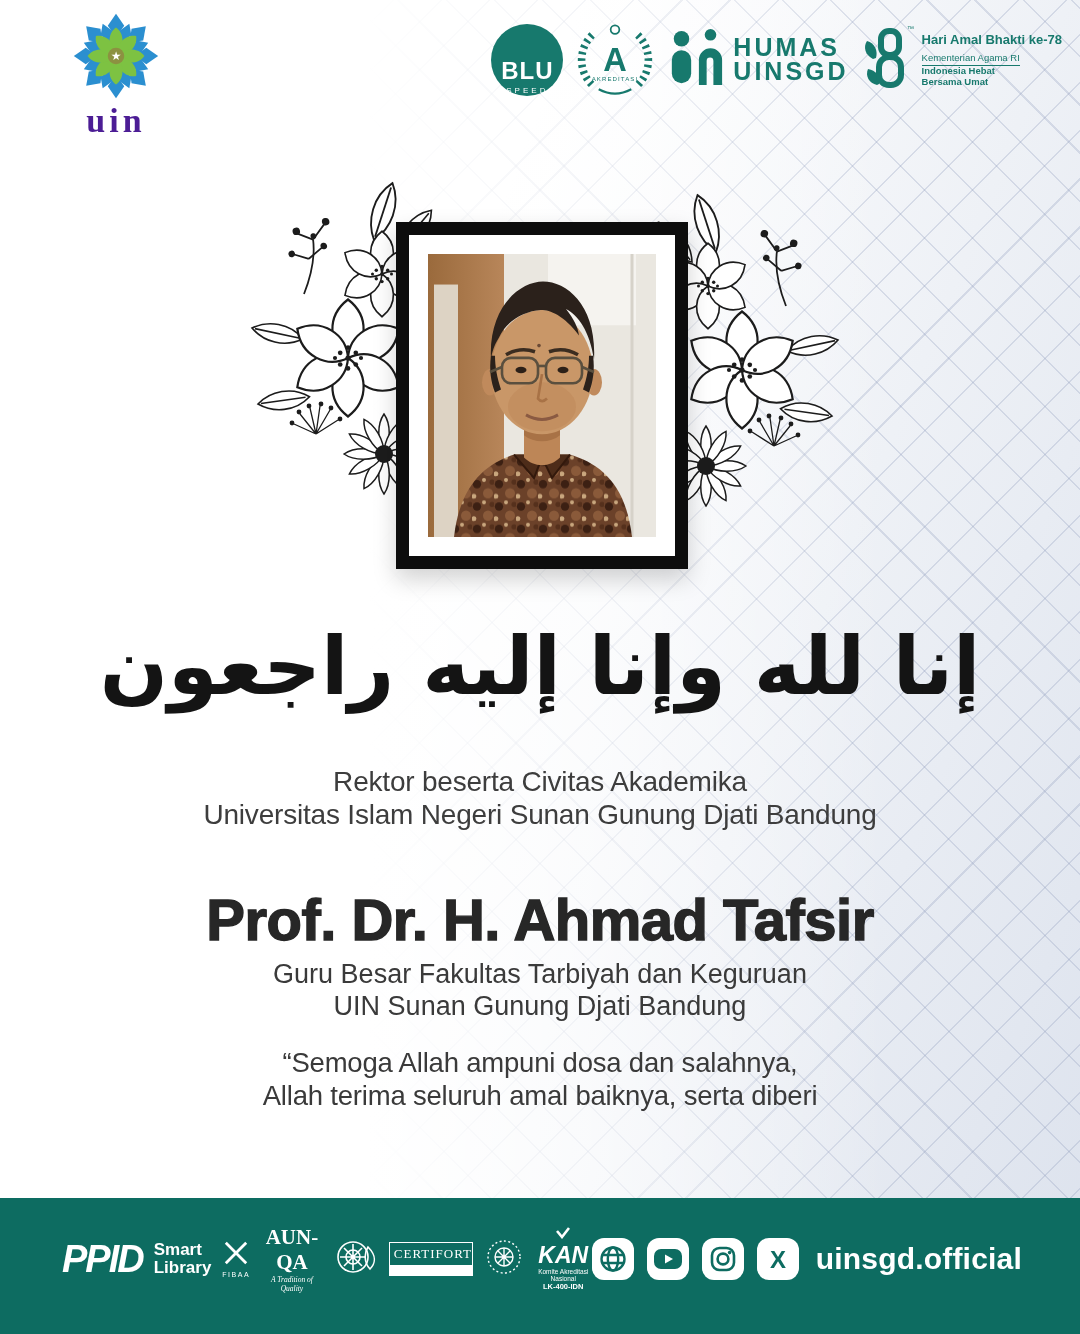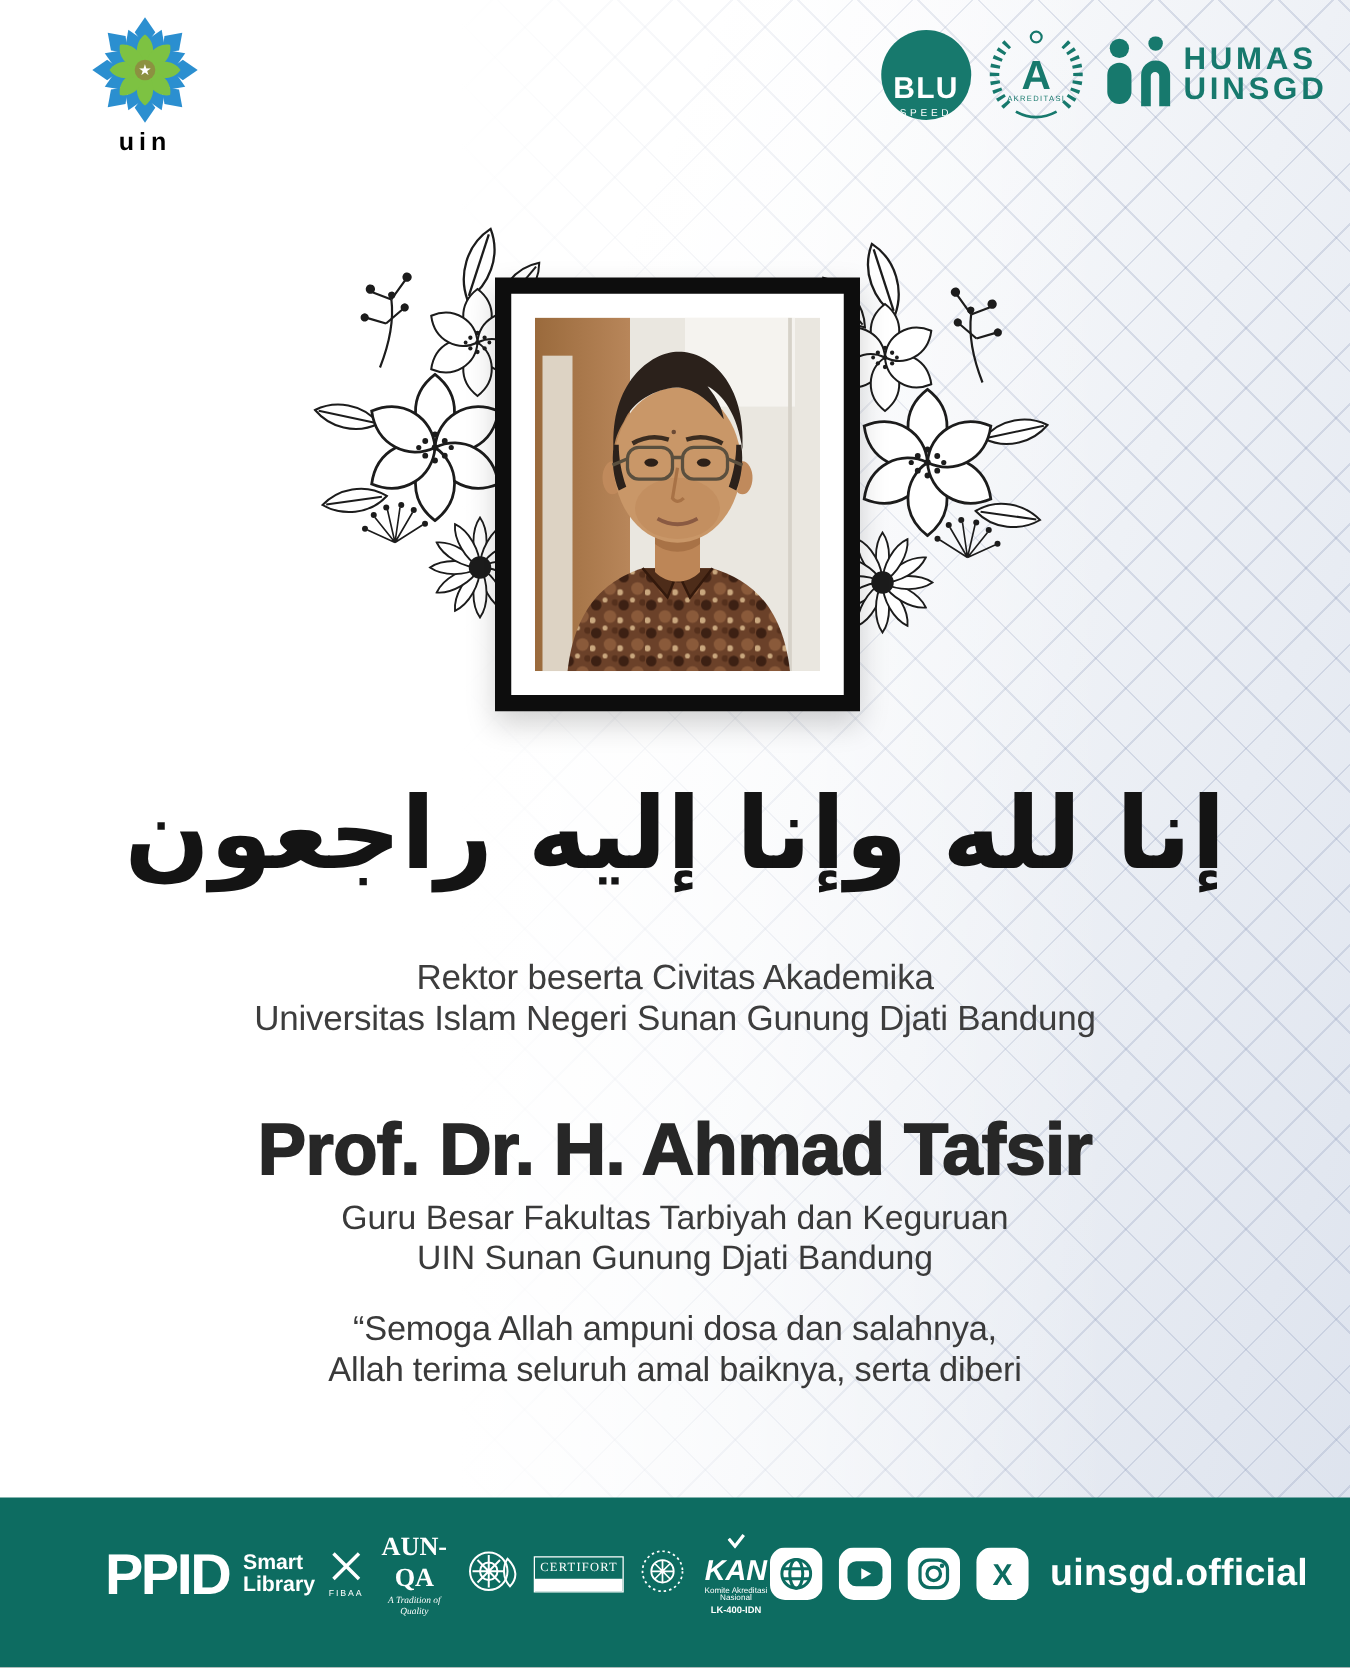--- a/index.html
+++ b/index.html
@@ -11,21 +11,21 @@
   .bg{ position:absolute; inset:0; background:linear-gradient(112deg,#ffffff 36%,#eef1f6 66%,#dce2ed 100%); }
   .bg-lattice{ position:absolute; inset:0;
     background:
       repeating-linear-gradient(45deg, rgba(150,162,192,.30) 0 1.5px, transparent 1.5px 34px),
       repeating-linear-gradient(-45deg, rgba(150,162,192,.30) 0 1.5px, transparent 1.5px 34px); }
   .bg-fade{ position:absolute; inset:0;
     background:linear-gradient(to right,#ffffff 34%, rgba(255,255,255,.65) 55%, rgba(255,255,255,0) 82%); }
 
   
   .uin-logo{ position:absolute; left:52px; top:12px; width:128px; text-align:center; }
-  .uin-logo .word{ font-size:20px; font-weight:bold; letter-spacing:4px; color:#000000; margin-top:-2px; }
+  .uin-logo .word{ font-size:34px; font-weight:bold; letter-spacing:4px; color:#4c1d95; margin-top:-2px;font-family:Liberation Serif, serif; }
 
   .top-logos{ position:absolute; top:22px; right:18px; display:flex; align-items:center; gap:14px; }
   .blu-circle{ width:72px; height:72px; border-radius:50%; background:#17796d; color:#fff;
     display:flex; flex-direction:column; align-items:center; justify-content:center; }
   .blu-circle .b1{ font-size:24px; font-weight:bold; letter-spacing:1px;margin-top:32px; }
   .blu-circle .b2{ font-size:8px; letter-spacing:3px; margin-top:1px; }
   .humas-block{ display:flex; align-items:center; gap:8px; }
   .humas-text{ font-weight:bold; font-size:25px; letter-spacing:3px; color:#17796d; line-height:.95; }
   .hab-block{ display:flex; align-items:center; gap:7px; }
   .hab-text{ line-height:1.12; }
@@ -53,29 +53,29 @@
     -webkit-text-stroke:1.4px #272727; }
   .role{ position:absolute; top:958px; left:0; width:100%; text-align:center;
     font-size:27px; color:#3a3a3a; line-height:1.2; }
   .quote{ position:absolute; top:1046px; left:0; width:100%; text-align:center;
     font-size:27.5px; color:#3a3a3a; line-height:1.2; letter-spacing:-.2px; }
 
   
   .footer{ position:absolute; left:0; bottom:0; width:1080px; height:136px; background:#0d6c61;
     display:flex; align-items:center; justify-content:space-between; padding:0 58px 14px 62px; color:#fff; }
   .f-left{ display:flex; align-items:center; gap:11px; }
-  .ppid{ font-size:46px; font-weight:bold; letter-spacing:-2px;margin-left:22px; }
+  .ppid{ font-size:38px; font-weight:bold; font-style:italic; letter-spacing:-2px; }
   .smartlib{ font-size:17px; font-weight:bold; line-height:1.05; }
   .mini{ text-align:center; }
   .mini .cap{ font-size:7px; letter-spacing:1.5px; margin-top:1px; }
   .aunqa{ text-align:center; font-family:"Liberation Serif", serif; }
   .aunqa .big{ font-size:21px; font-weight:bold; }
   .aunqa .sub{ font-size:7.5px; font-style:italic; }
   .certbox{ width:84px; border:1.5px solid #fff; padding:3px 4px 0; text-align:center; }
-  .certbox .r1{ font-family:"Liberation Serif", serif; font-size:10px; letter-spacing:1px; }
+  .certbox .r1{ font-family:"Liberation Serif", serif; font-size:13px; letter-spacing:1px; }
   .certbox .r2{ background:#fff; height:10px; margin:3px -4px 0; }
   .kan{ text-align:center; line-height:1; }
   .kan .big{ font-size:23px; font-weight:bold; font-style:italic; letter-spacing:0; }
   .kan .s1{ font-size:6.5px; margin-top:2px; }
   .kan .s2{ font-size:7.5px; font-weight:bold; margin-top:1px; }
   .f-right{ display:flex; align-items:center; gap:13px; }
   .f-right .site{ font-size:30px; font-weight:bold; letter-spacing:.2px; margin-right:26px; }
   .f-right .handle{ font-size:30px; font-weight:bold; letter-spacing:.2px; margin-left:4px; }
   .tile{ width:42px; height:42px; }
 </style>
@@ -151,20 +151,37 @@
           <rect x="5" y="22" width="20" height="34" rx="10"></rect>
           <circle cx="45" cy="6" r="6"></circle>
           <path d="M33 58 V32 a12 12 0 0 1 24 0 v26 h-9 v-25 a3.5 3.5 0 0 0 -7 0 v25 Z"></path>
         </svg>
       </span>
       <div class="humas-text">
         <div>HUMAS</div>
         <div>UINSGD</div>
       </div>
     </div>
+    <div class="hab-block">
+      <span>
+        <svg width="52" height="70" viewBox="0 0 52 70">
+          <path d="M10 36 C2 32 0 24 4 18 C12 20 15 28 13 35 Z" fill="#17796d"></path>
+          <path d="M14 62 C6 60 2 53 5 46 C13 47 17 54 16 61 Z" fill="#17796d"></path>
+          <rect x="18" y="8" width="18" height="24" rx="8" fill="none" stroke="#17796d" stroke-width="6"></rect>
+          <rect x="16" y="34" width="22" height="28" rx="10" fill="none" stroke="#17796d" stroke-width="6"></rect>
+          <text x="44" y="8" font-size="7" fill="#17796d">™</text>
+        </svg>
+      </span>
+      <div class="hab-text">
+        <div class="t1">Hari Amal Bhakti ke-78</div>
+        <div><span class="t2">Kementerian Agama RI</span></div>
+        <div class="t3">Indonesia Hebat</div>
+        <div class="t3">Bersama Umat</div>
+      </div>
+    </div>
   </div>
 
   <svg width="0" height="0" style="position:absolute">
     <defs>
       <g id="f6" stroke="#1c1c1c" stroke-width="1.7">
         <path d="M0 0C-15 -10 -17 -32 0 -45C17 -32 15 -10 0 0Z" fill="#fff"></path>
         <path d="M0 0C-15 -10 -17 -32 0 -45C17 -32 15 -10 0 0Z" fill="#fff" transform="rotate(60)"></path>
         <path d="M0 0C-15 -10 -17 -32 0 -45C17 -32 15 -10 0 0Z" fill="#fff" transform="rotate(120)"></path>
         <path d="M0 0C-15 -10 -17 -32 0 -45C17 -32 15 -10 0 0Z" fill="#fff" transform="rotate(180)"></path>
         <path d="M0 0C-15 -10 -17 -32 0 -45C17 -32 15 -10 0 0Z" fill="#fff" transform="rotate(240)"></path>

